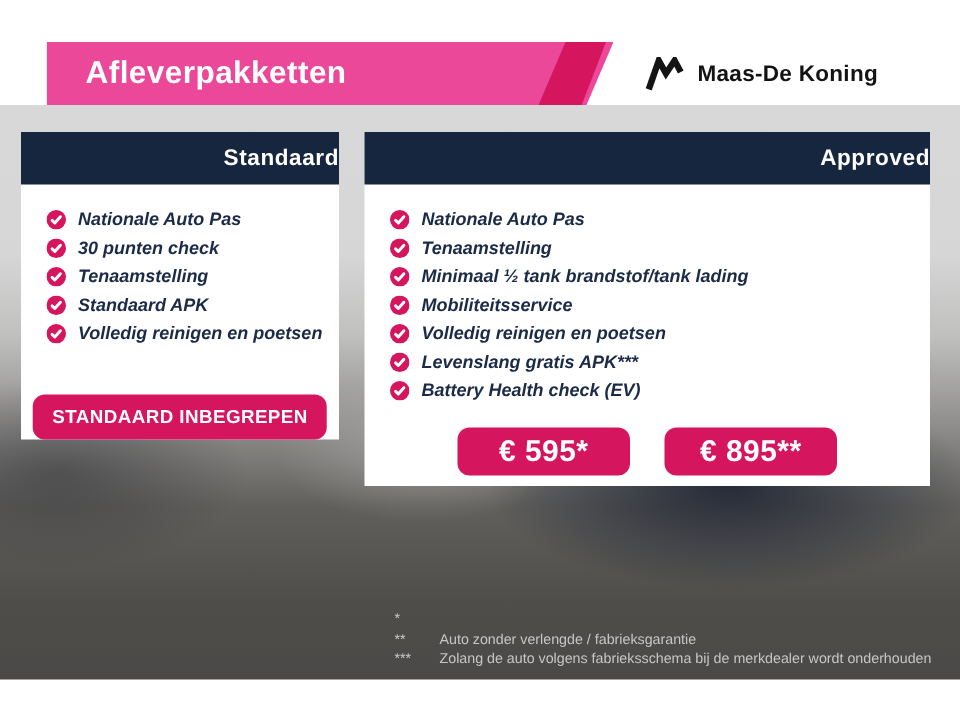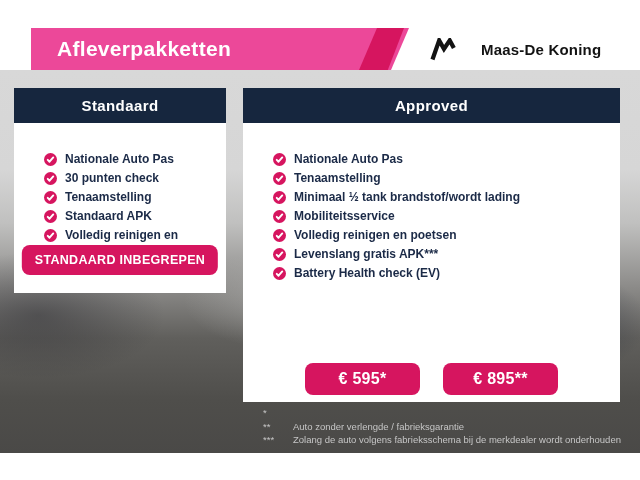--- a/index.html
+++ b/index.html
@@ -15,46 +15,46 @@
       linear-gradient(180deg,#d8d8d8 0%,#d6d6d6 26%,#c0c0bf 40%,#8e8d8b 56%,#605f5c 70%,#4f4e4b 86%,#4a4947 100%);
   }
 
   
   .header-bar{position:absolute;left:0;top:28px;width:378px;height:42px;background:#ec4899;
     clip-path:polygon(0 0,100% 0,calc(100% - 18px) 100%,0 100%);margin-left:31px;}
   .page-title{margin:0;padding-left:26px;line-height:42px;font-size:21px;font-weight:700;
     color:#ffffff;letter-spacing:0.3px;}
   .header-accent{position:absolute;left:359px;top:28px;width:45px;height:42px;background:#D6155F;
     clip-path:polygon(40% 0,100% 0,64% 100%,0 100%);}
-  .brand{position:absolute;left:430px;top:28px;height:42px;display:flex;align-items:center;gap:24px;justify-content:space-between;}
+  .brand{position:absolute;left:430px;top:28px;height:42px;display:flex;align-items:center;gap:8px;justify-content:space-between;}
   .brand-mark{width:27px;height:23px;}
   .brand-mark path{stroke:#131313;stroke-width:4.4;fill:none;stroke-linecap:butt;}
   .brand-name{font-size:15px;font-weight:700;color:#131313;letter-spacing:0.2px;}
 
   
   .card{position:absolute;background:#ffffff;}
-  .card-header{background:#16263E;height:35px;display:flex;align-items:center;justify-content:center;}
+  .card-header{background:#16263E;height:35px;display:flex;align-items:center;justify-content:flex-end;}
   .card-header h2{margin:0;color:#ffffff;font-size:15px;font-weight:700;letter-spacing:0.4px;}
   .card.standaard{left:14px;top:88px;width:212px;height:205px;}
-  .card.approved{left:243px;top:88px;width:377px;height:314px;}
+  .card.approved{left:243px;top:88px;width:377px;height:236px;}
 
-  .features{list-style:none;margin:16px;padding:11px 8px 0 14px;}
+  .features{list-style:none;margin:3px;padding:11px 8px 0 14px;font-style:italic;}
   .features li{display:flex;gap:8px;font-size:12px;font-weight:700;color:#1B2A47;line-height:19px;}
   .check{width:13px;height:13px;flex:0 0 13px;margin-top:3px;}
   .check circle{fill:#D6155F;}
   .check path{stroke:#ffffff;stroke-width:2.4;fill:none;stroke-linecap:round;stroke-linejoin:round;}
 
-  .badge-btn{position:absolute;left:50%;transform:translateX(-50%);bottom:18px;
+  .badge-btn{position:absolute;left:50%;transform:translateX(-50%);bottom:0;
     background:#D6155F;color:#ffffff;border:none;border-radius:8px;
     font-family:inherit;font-size:12.5px;font-weight:700;letter-spacing:0.3px;
     padding:8px 13px;white-space:nowrap;cursor:pointer;}
 
   .prices{position:absolute;left:0;right:0;bottom:7px;display:flex;justify-content:center;gap:23px;}
   .price-btn{width:115px;height:32px;background:#D6155F;color:#ffffff;border:none;border-radius:8px;
-    font-family:inherit;font-size:16px;font-weight:700;letter-spacing:0.3px;cursor:pointer;}
+    font-family:inherit;font-size:20px;font-weight:700;letter-spacing:0.3px;cursor:pointer;}
 
   
   .footnotes{position:absolute;left:263px;top:406px;color:#C6C6C6;font-size:9.5px;line-height:13.5px;}
   .footnote-row{display:flex;}
   .footnote-marker{width:30px;flex:0 0 30px;}
 </style>
 </head>
 <body>
 
 <div class="canvas">
@@ -133,21 +133,21 @@
             <circle cx="8" cy="8" r="8"></circle>
             <path d="M4.6 8.5l2.2 2.2 4.6-5.2"></path>
           </svg>
         <span>Tenaamstelling</span>
       </li>
       <li>
         <svg class="check" viewBox="0 0 16 16">
             <circle cx="8" cy="8" r="8"></circle>
             <path d="M4.6 8.5l2.2 2.2 4.6-5.2"></path>
           </svg>
-        <span>Minimaal ½ tank brandstof/wordt lading</span>
+        <span>Minimaal ½ tank brandstof/tank lading</span>
       </li>
       <li>
         <svg class="check" viewBox="0 0 16 16">
             <circle cx="8" cy="8" r="8"></circle>
             <path d="M4.6 8.5l2.2 2.2 4.6-5.2"></path>
           </svg>
         <span>Mobiliteitsservice</span>
       </li>
       <li>
         <svg class="check" viewBox="0 0 16 16">

